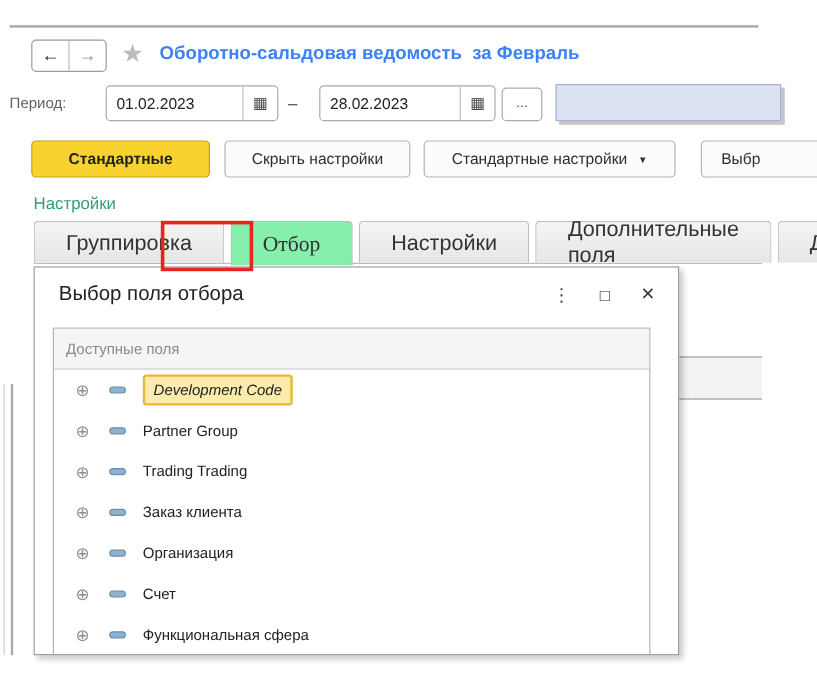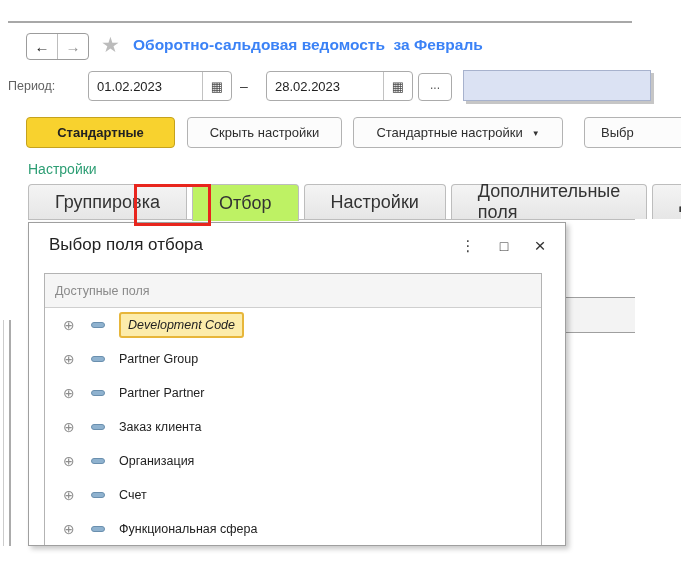--- a/index.html
+++ b/index.html
@@ -49,21 +49,21 @@
   .btn-standard { left: 353px; width: 210px; gap: 9px; }
   .btn-standard .caret { font-size: 8px; color: #333; padding-top: 2px; }
   .btn-select { left: 584px; width: 120px; justify-content: flex-start; padding-left: 16px; }
 
   .settings-label { position: absolute; left: 28px; top: 161px; font-size: 14px; color: #2d9e74; }
 
   .tab-bar { position: absolute; left: 28px; top: 184px; display: flex; gap: 5px; z-index: 2; }
   .tab { height: 35px; padding: 0 26px; display: flex; align-items: center;
     background: linear-gradient(#f4f4f4, #e6e6e6); border: 1px solid #bdbdbd; border-bottom: none;
     border-radius: 4px 4px 0 0; font-size: 18px; color: #333; }
-  .tab.active { background: #bef264; height: 37px; position: relative; z-index: 3; }
+  .tab.active { background: #86efac; height: 37px; position: relative; z-index: 3; font-family: Liberation Serif, serif; }
   .tab-bottom-line { position: absolute; left: 28px; top: 219px; width: 607px; height: 1px;
     background: #bdbdbd; z-index: 1; }
 
   .under-band { position: absolute; left: 564px; top: 297px; width: 71px; height: 36px;
     background: #f3f3f3; border-top: 1px solid #9f9f9f; border-bottom: 1px solid #9f9f9f; z-index: 1; }
   .stray-line-a { position: absolute; left: 3px; top: 320px; width: 1px; height: 226px; background: #cccccc; z-index: 1; }
   .stray-line-b { position: absolute; left: 9px; top: 320px; width: 2px; height: 226px; background: #ababab; z-index: 1; }
 
   .dialog { position: absolute; left: 28px; top: 222px; width: 538px; height: 324px;
     background: #fff; border: 1px solid #9f9f9f; box-shadow: 3px 3px 5px rgba(0,0,0,.22);
@@ -166,21 +166,21 @@
         <span class="field-label highlighted">Development Code</span>
       </div>
         <div class="field-row" style="">
         <span class="expand-icon">⊕</span>
         <span class="dash-capsule"></span>
         <span class="field-label">Partner Group</span>
       </div>
         <div class="field-row" style="">
         <span class="expand-icon">⊕</span>
         <span class="dash-capsule"></span>
-        <span class="field-label">Partner Partner</span>
+        <span class="field-label">Trading Trading</span>
       </div>
         <div class="field-row" style="">
         <span class="expand-icon">⊕</span>
         <span class="dash-capsule"></span>
         <span class="field-label">Заказ клиента</span>
       </div>
         <div class="field-row" style="">
         <span class="expand-icon">⊕</span>
         <span class="dash-capsule"></span>
         <span class="field-label">Организация</span>

